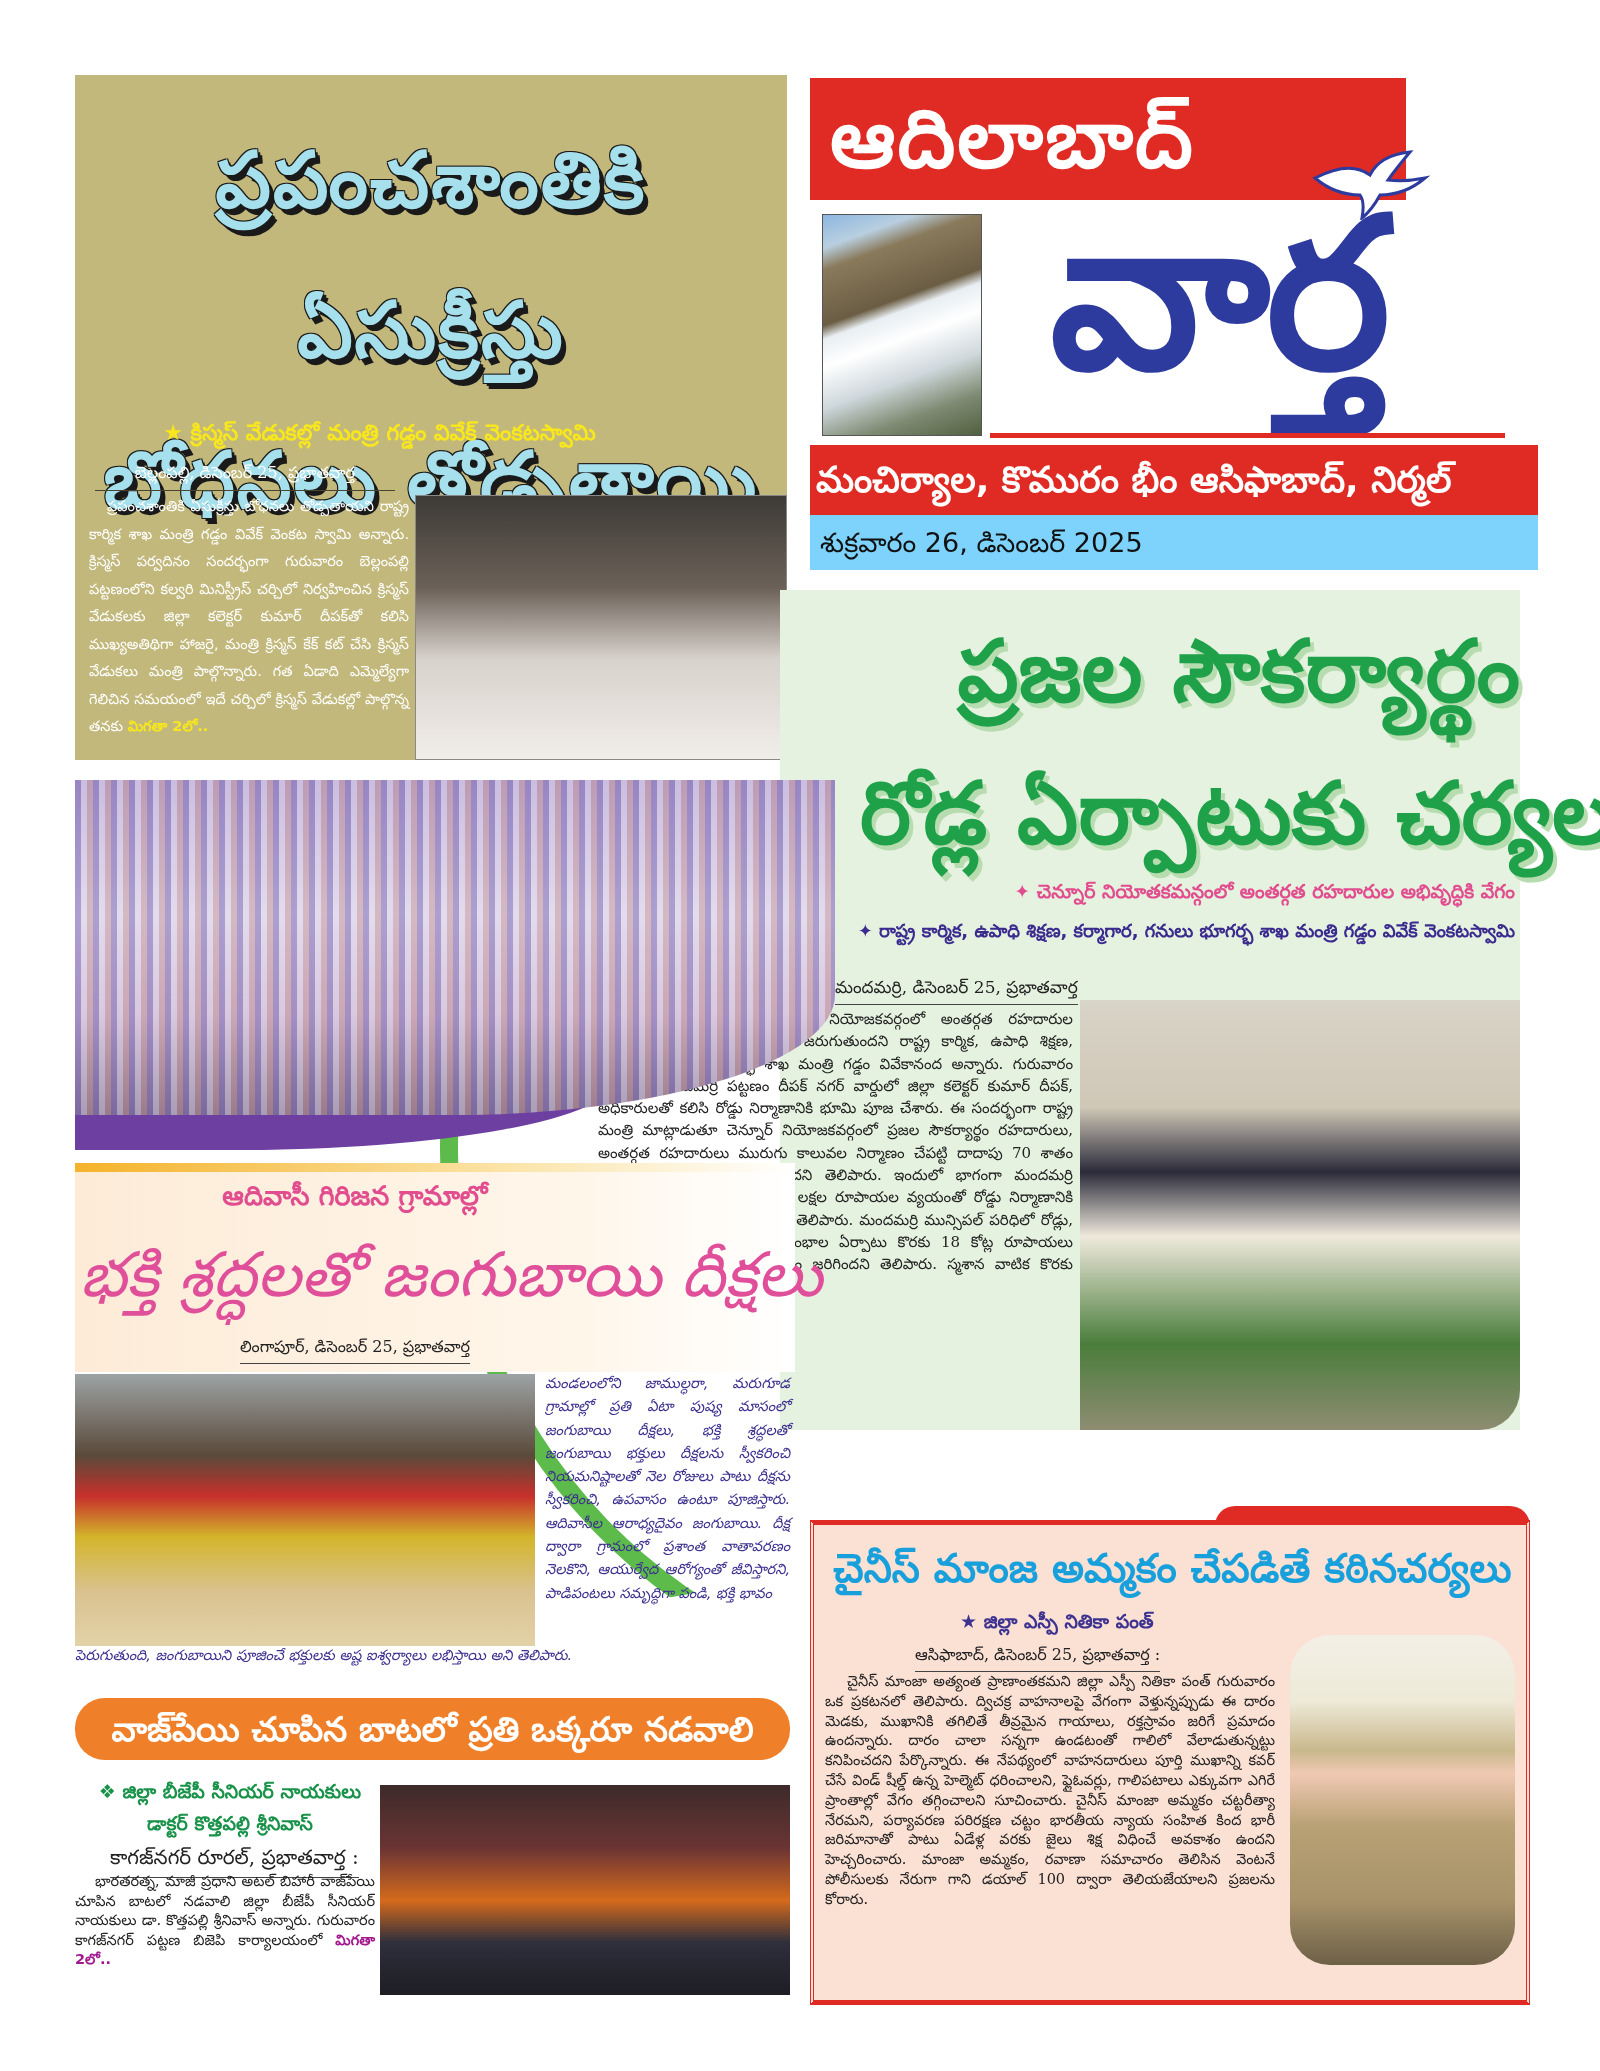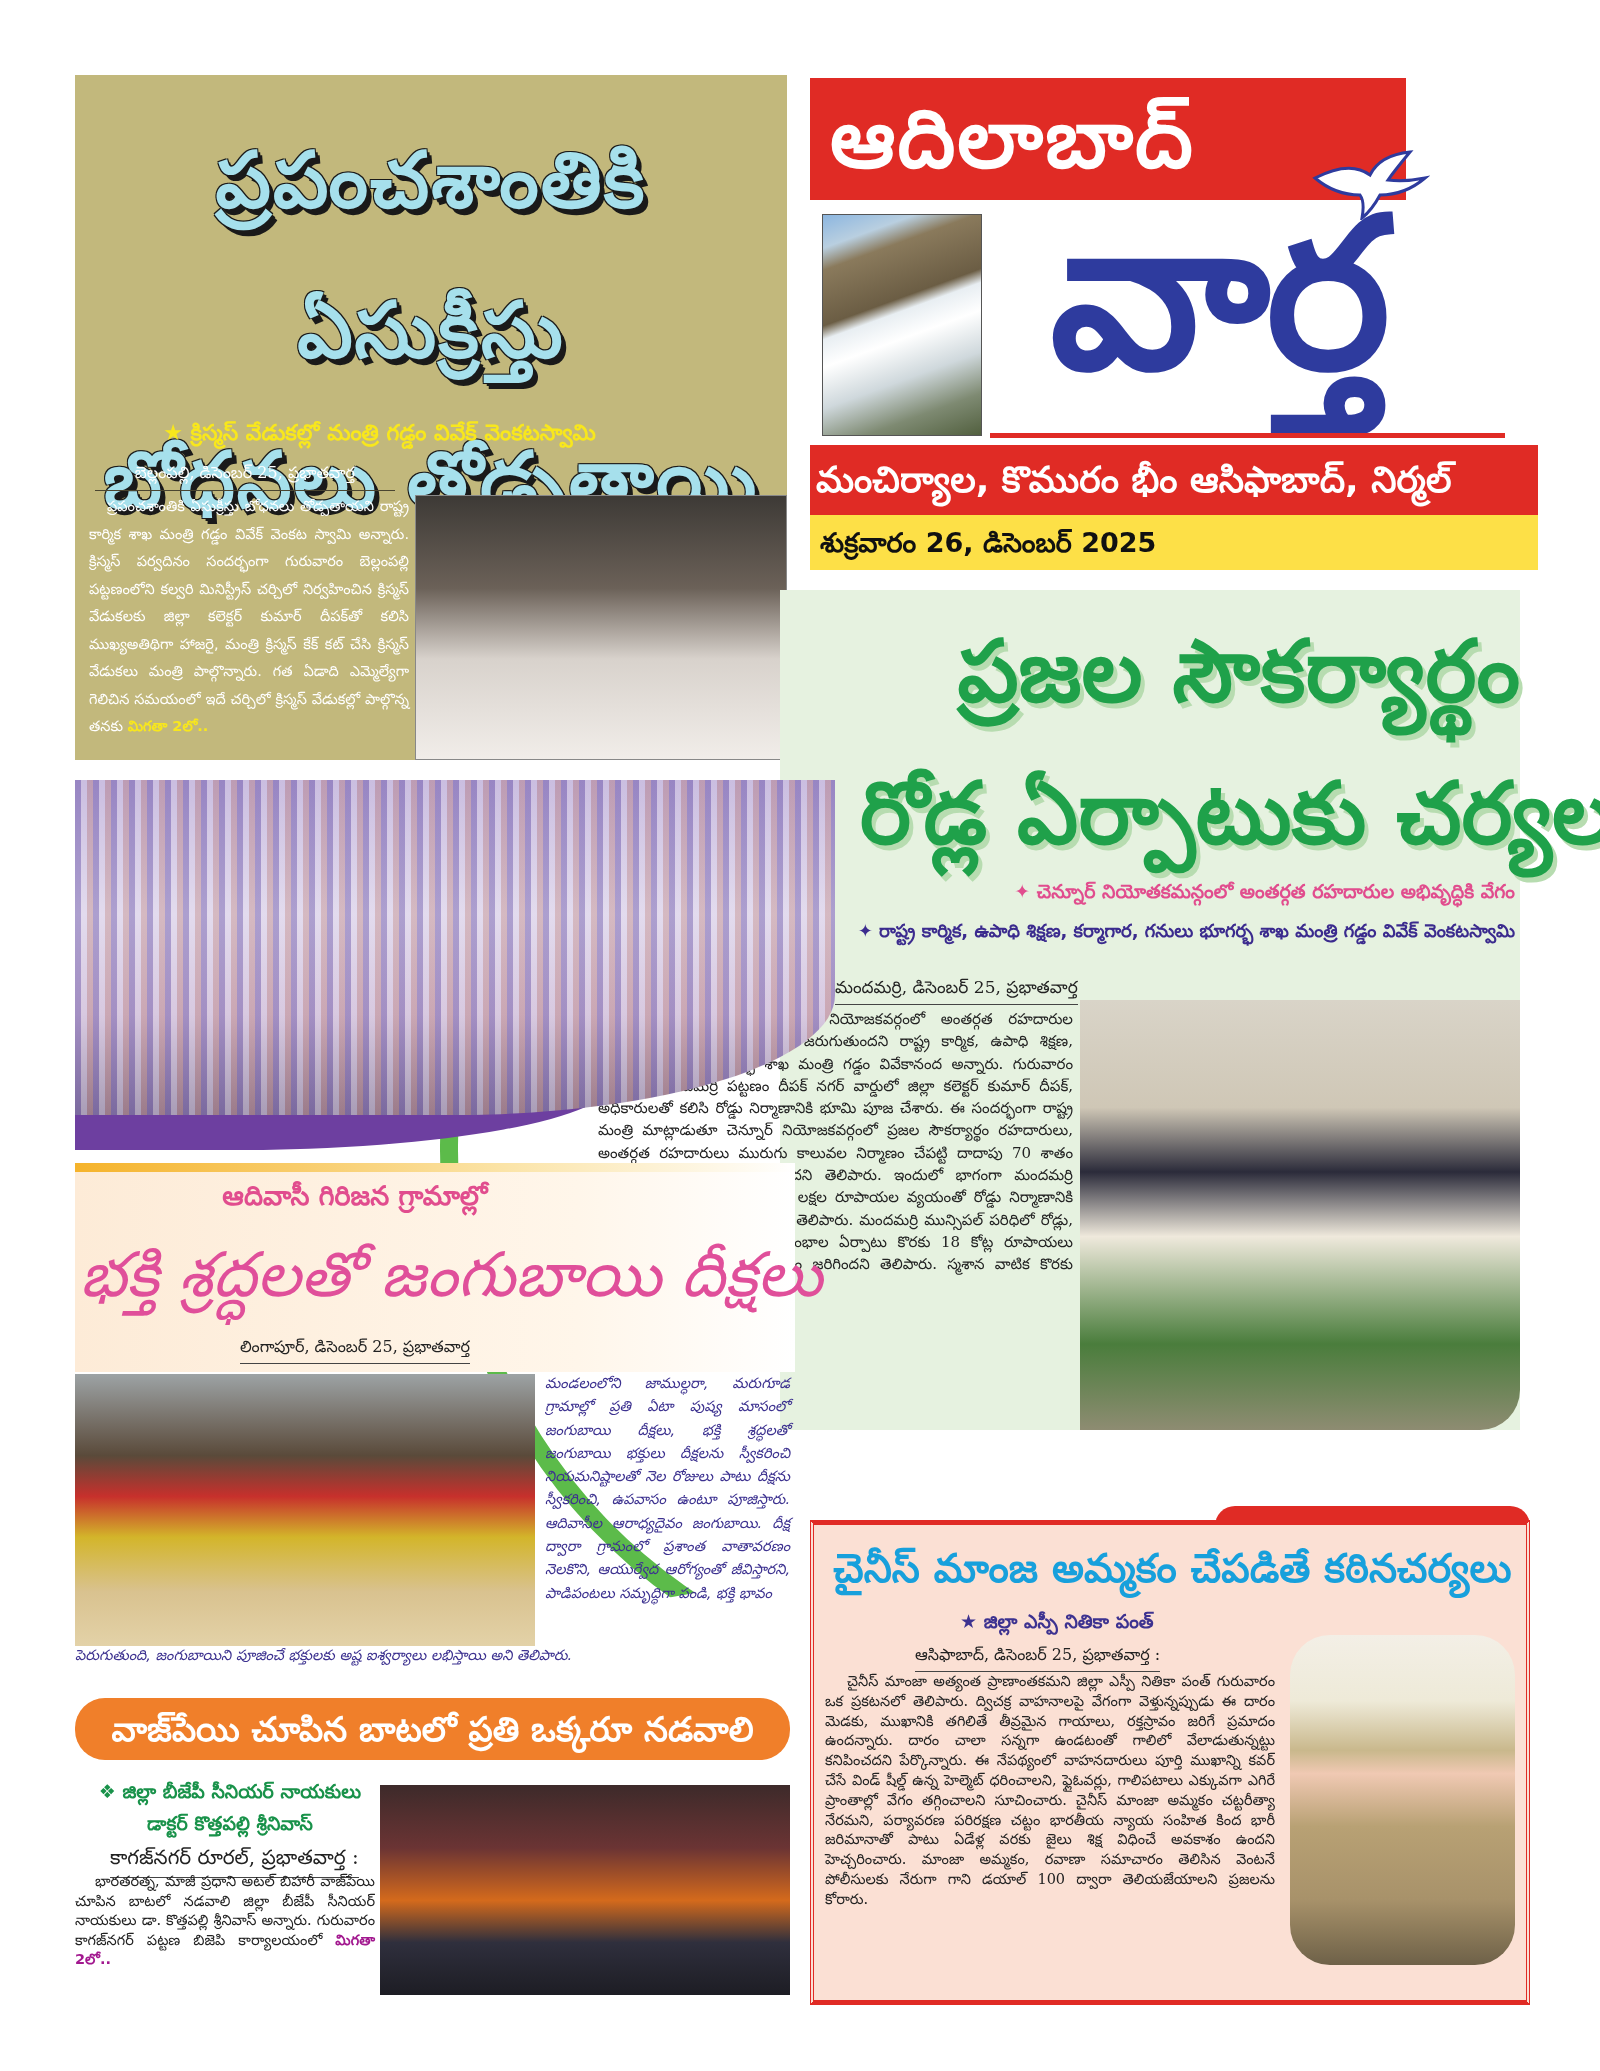--- a/index.html
+++ b/index.html
@@ -18,21 +18,21 @@
   #xmas-photo { left: 340px; top: 420px; width: 372px; height: 265px; background: linear-gradient(180deg,#3d3a36 0%,#6b6158 35%,#d8d2cc 62%,#f1ede9 100%); border: 1px solid #888; }
 
   
   #mast-red { left: 810px; top: 78px; width: 596px; height: 122px; background: #e02b25; }
   #mast-title { left: 830px; top: 80px; color: #fff; font-size: 82px; font-weight: bold; line-height: 118px; letter-spacing: 2px; }
   #dove { left: 1310px; top: 150px; width: 120px; height: 70px; }
   #mast-photo { left: 822px; top: 214px; width: 160px; height: 222px; background: linear-gradient(160deg,#8cb6e0 0%,#b9cfe0 12%,#8a7a5c 20%,#6b5d44 40%,#e8eef2 45%,#ffffff 55%,#cfd8dc 70%,#7e8a72 85%,#52603f 100%); border: 1px solid #555; }
   #mast-varta { left: 1050px; top: 175px; color: #2e3b9e; font-size: 210px; font-weight: bold; line-height: 240px; letter-spacing: -4px; }
   #mast-line { left: 990px; top: 433px; width: 515px; height: 5px; background: #e02b25; }
   #mast-regions { left: 810px; top: 445px; width: 728px; height: 74px; background: #e02b25; color: #fff; font-size: 36px; font-weight: bold; line-height: 70px; padding-left: 6px; white-space: nowrap; }
-  #mast-date { left: 810px; top: 515px; width: 728px; height: 55px; background: #fde047; color: #111; font-size: 27px; font-weight: bold; line-height: 55px; padding-left: 10px; }
+  #mast-date { left: 810px; top: 515px; width: 728px; height: 55px; background: #7dd3fc; color: #111; font-size: 27px; font-weight: normal; line-height: 55px; padding-left: 10px; }
 
   
   #roads-bg { left: 780px; top: 590px; width: 740px; height: 840px; background: #e6f2e0; border-radius: 0 0 0 0; overflow: hidden; }
   #roads-curve { left: 440px; top: 600px; width: 1100px; height: 1100px; border-radius: 50%; border: 18px solid #5cbb4a; border-top-color: transparent; border-right-color: transparent; clip-path: polygon(0 0, 55% 0, 55% 85%, 0 85%); transform: rotate(-10deg); background: transparent; }
   #roads-title { left: 860px; top: 600px; width: 660px; text-align: right; }
   .roads-line { display: block; color: #1fa14a; font-size: 86px; font-weight: bold; line-height: 142px; text-shadow: 4px 5px 0 #b7dcb0; white-space: nowrap; }
   #roads-sub1 { left: 800px; top: 880px; width: 715px; text-align: right; color: #e14d8e; font-size: 19px; font-weight: bold; }
   #roads-sub2 { left: 760px; top: 920px; width: 755px; text-align: right; color: #3b2b8e; font-size: 18px; font-weight: bold; white-space: nowrap; }
   #roads-dateline { left: 835px; top: 977px; color: #222; font-family: "DejaVu Serif", serif; font-size: 17px; border-bottom: 1px solid #444; padding-bottom: 3px; }
   #roads-body { left: 598px; top: 1008px; width: 475px; font-family: "DejaVu Serif", serif; font-size: 15px; line-height: 22.3px; color: #222; text-align: justify; text-indent: 40px; }

